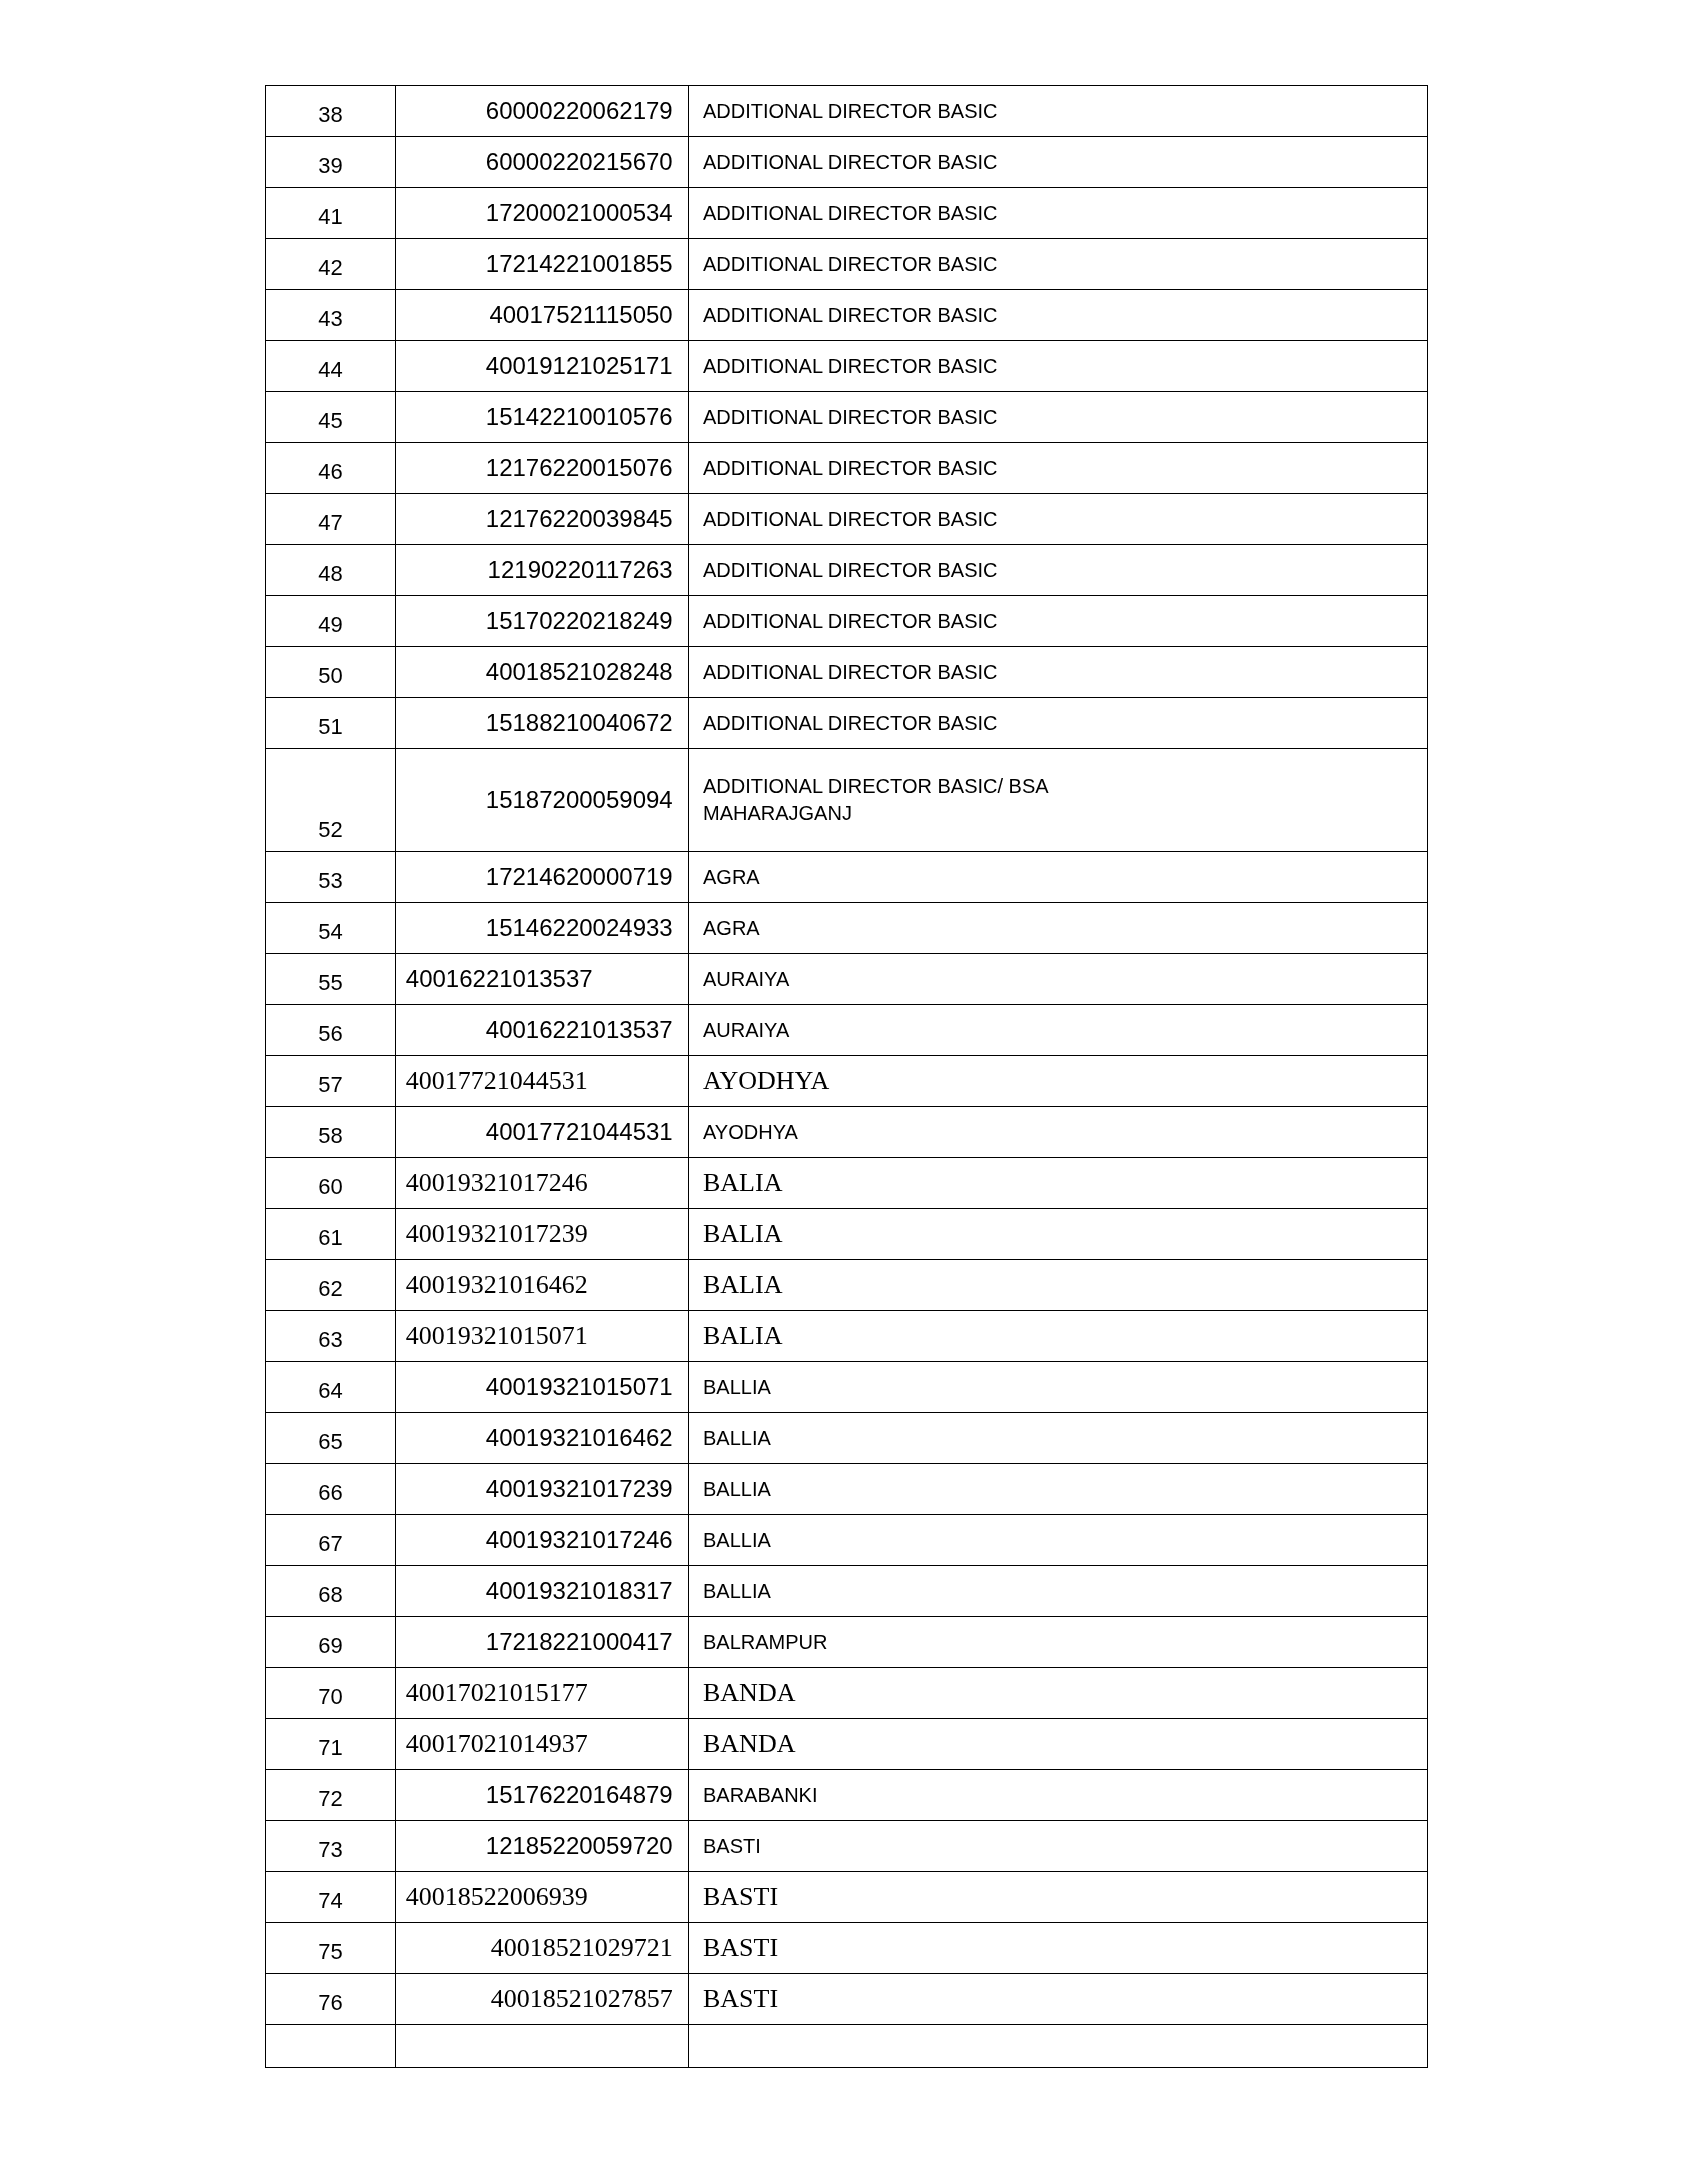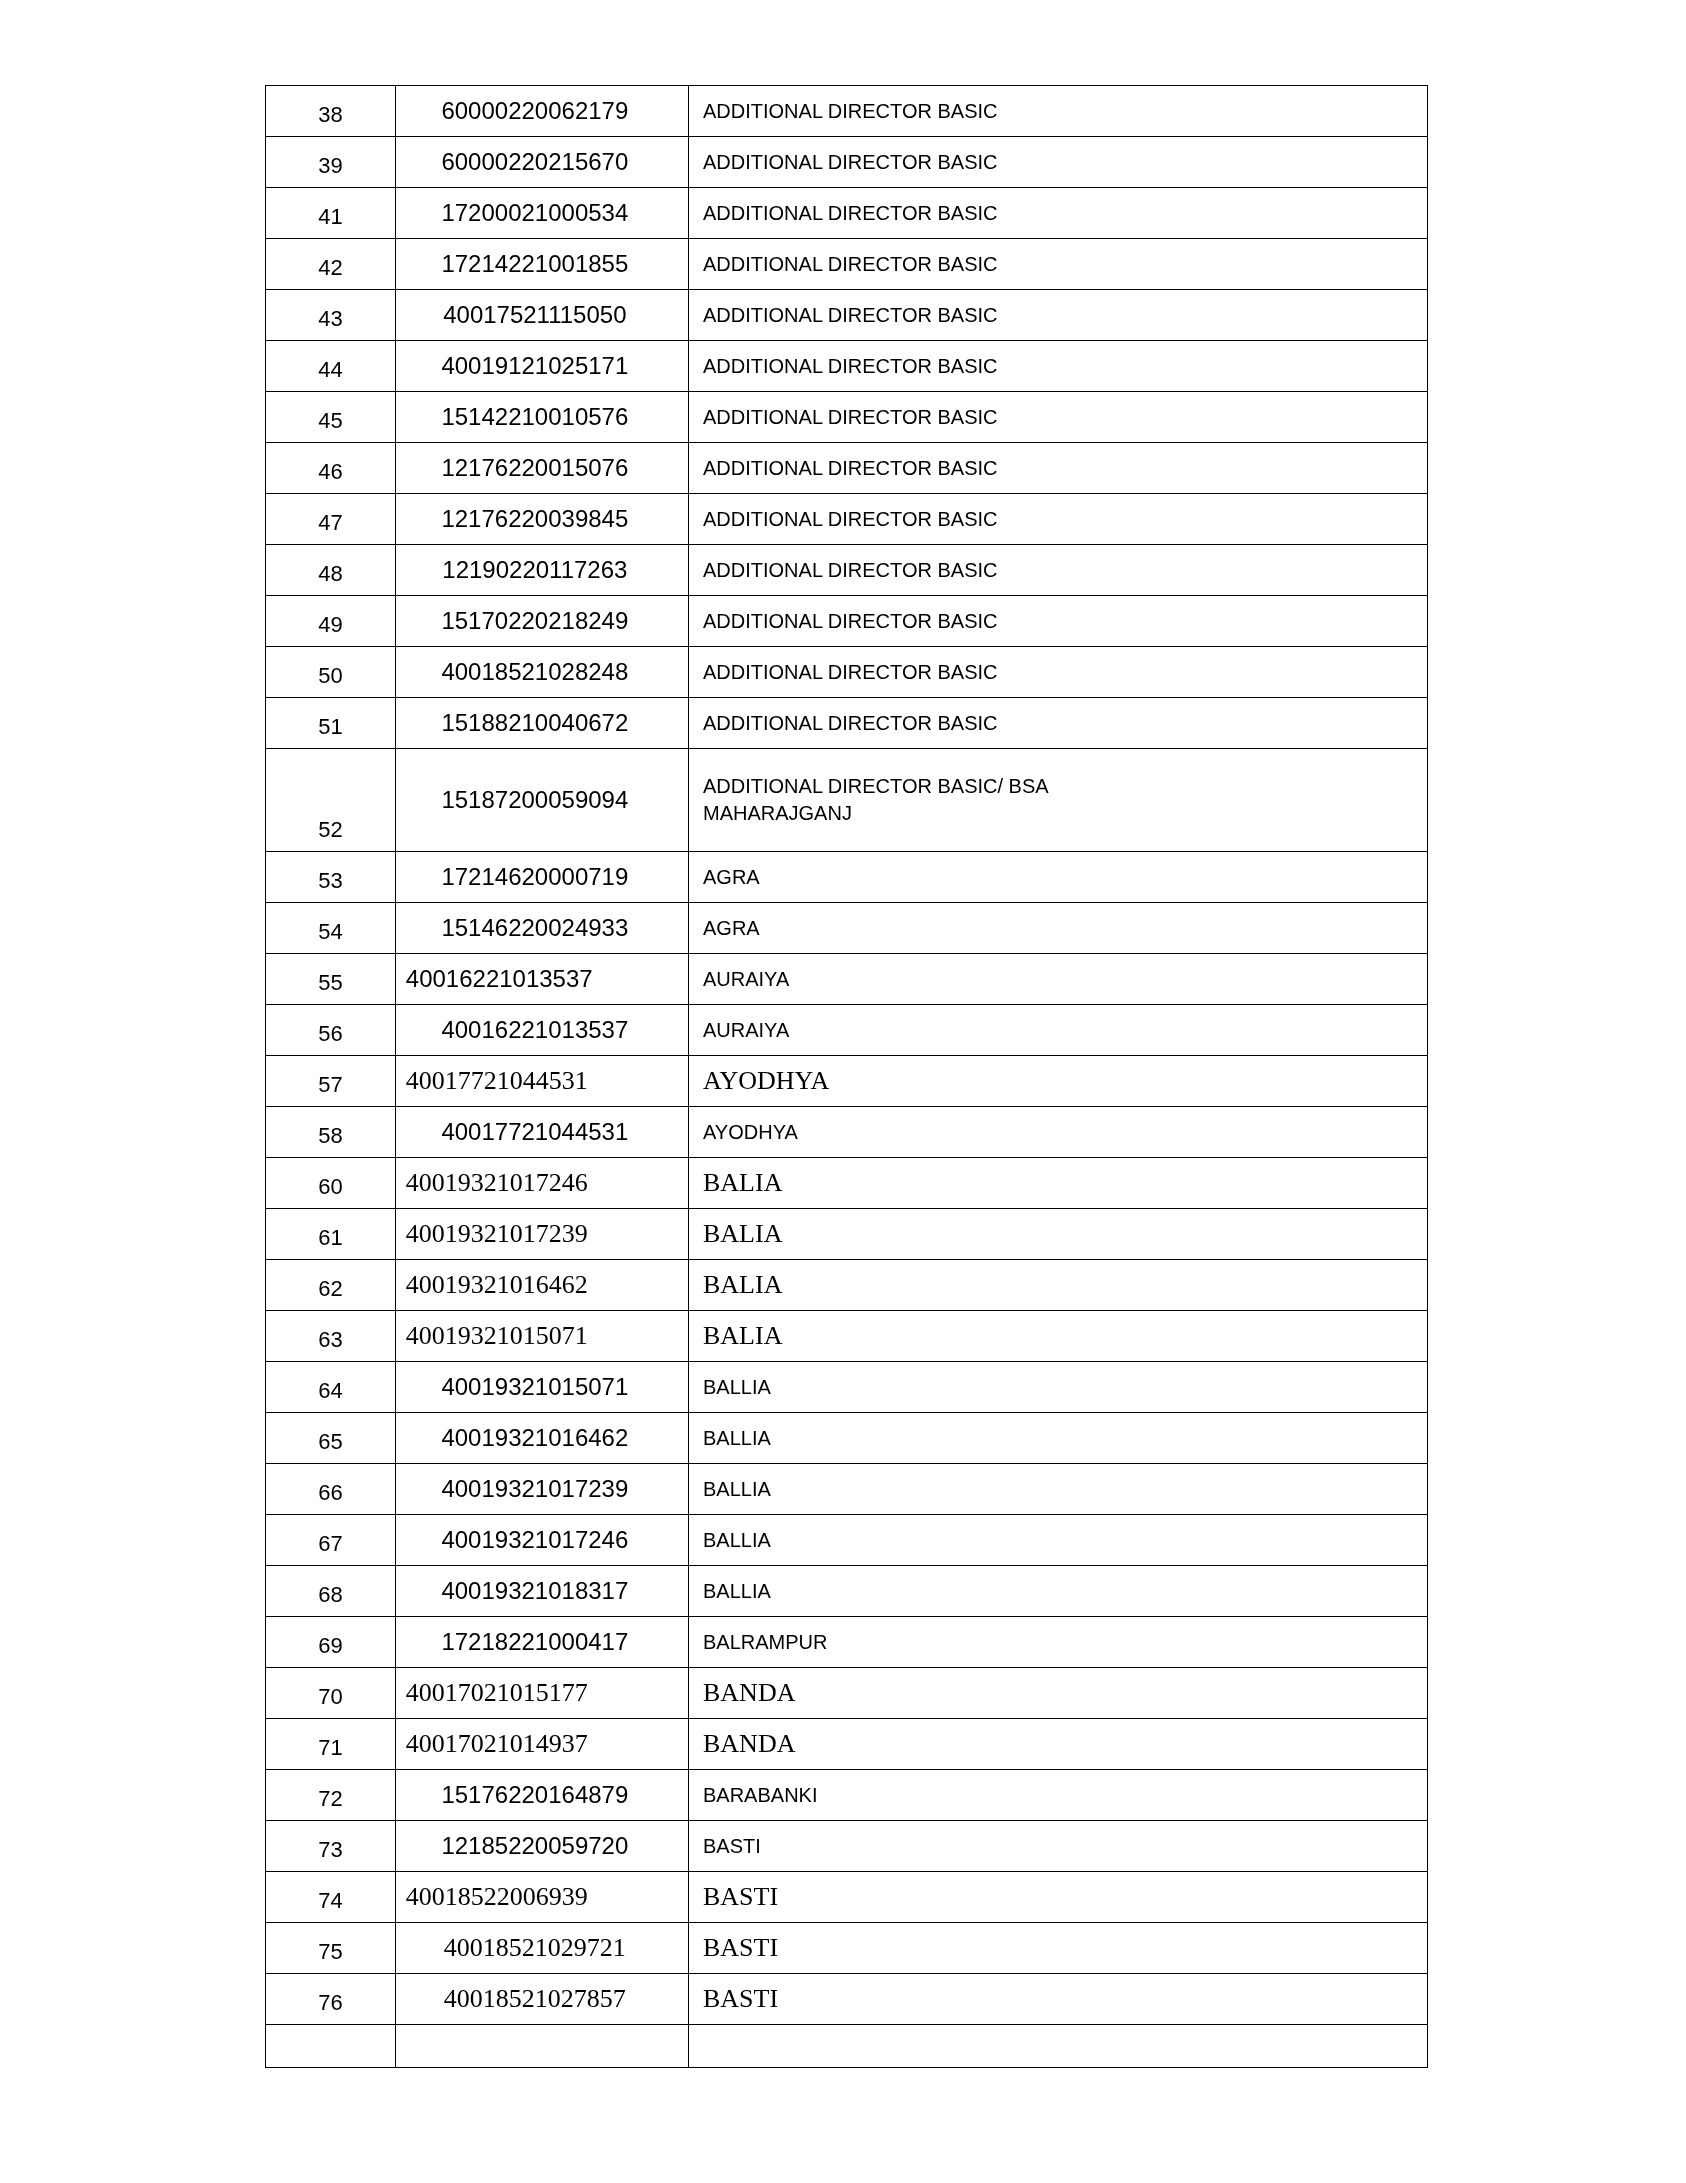--- a/index.html
+++ b/index.html
@@ -41,21 +41,21 @@
   tr.row.partial { height: 43px; }
 
   td.sn {
     text-align: center;
     vertical-align: bottom;
     padding: 0 0 7.6px 0;
     font-size: 22px;
     font-family: "Liberation Sans", sans-serif;
   }
   td.id {
-    text-align: center;
+    text-align: right;
     vertical-align: middle;
     padding-right: 15.3px;
     font-size: 24px;
     font-family: "Liberation Sans", sans-serif;
     white-space: nowrap;
   }
   td.id.left {
     text-align: left;
     padding-left: 9.8px;
     padding-right: 0;

